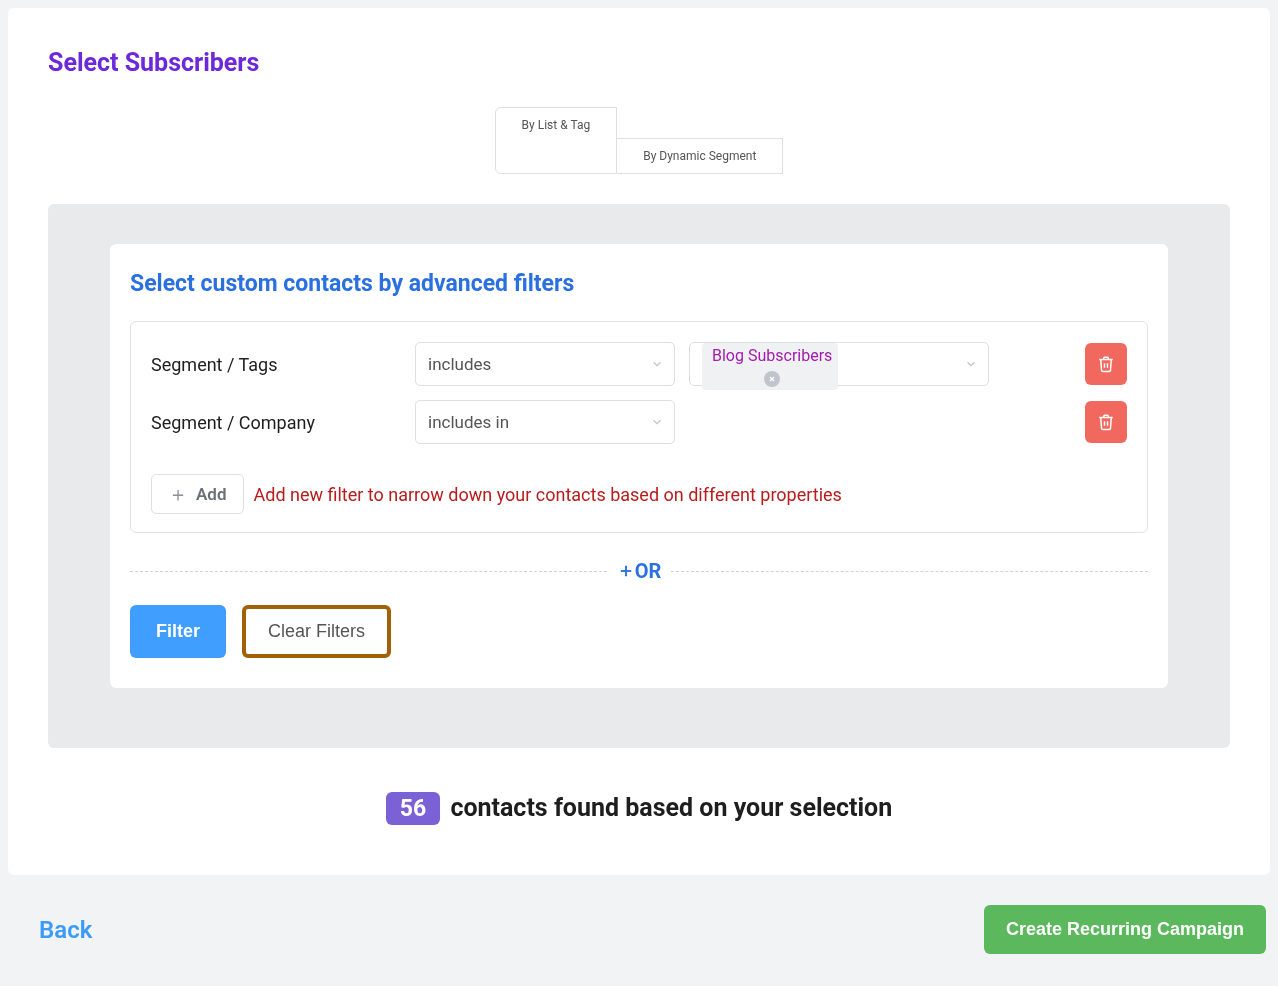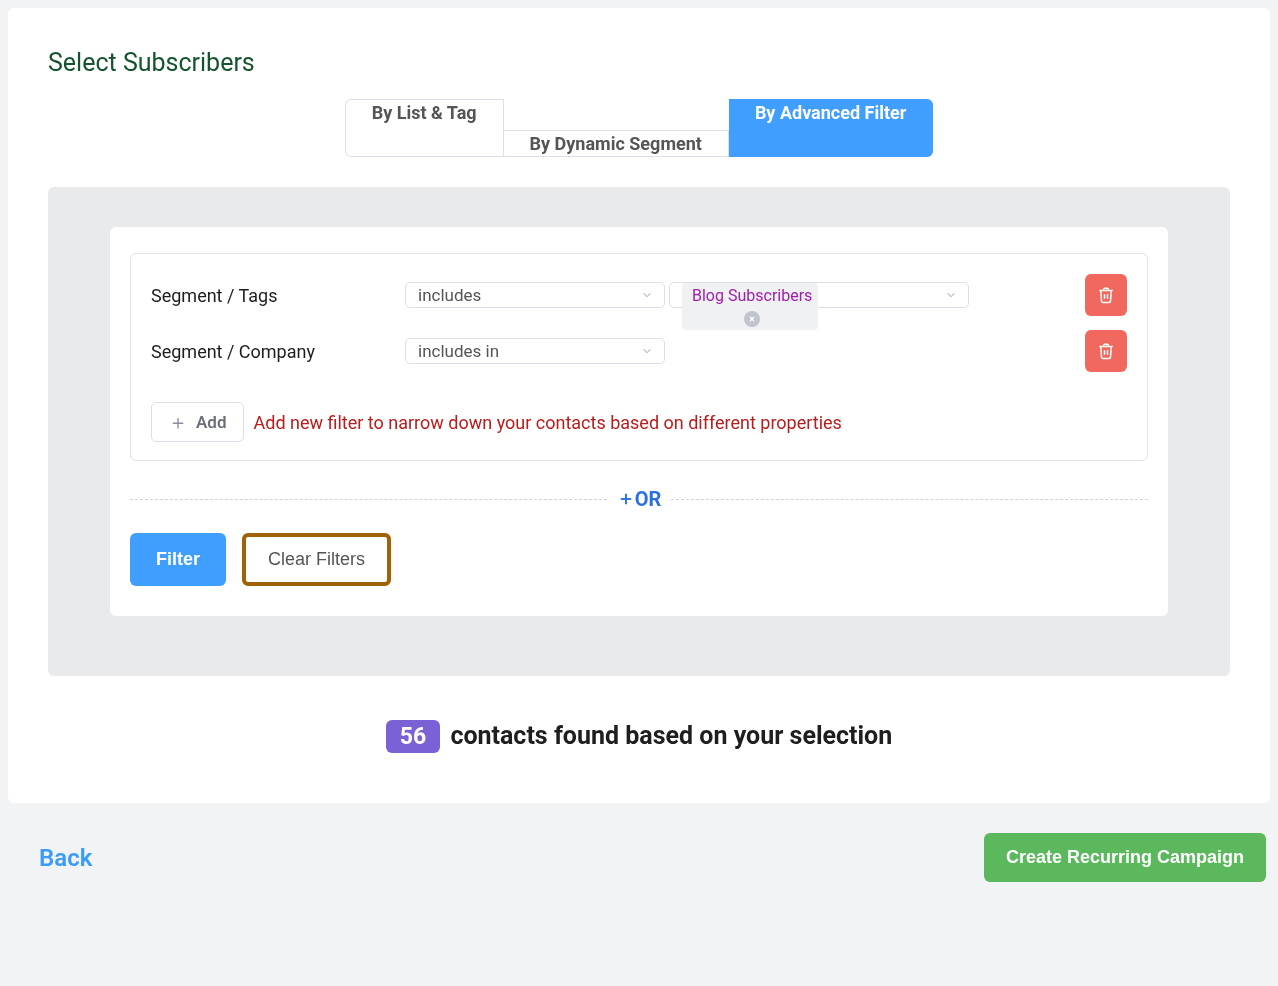--- a/index.html
+++ b/index.html
@@ -13,34 +13,34 @@
     }
     .card {
       background: #fff;
       border-radius: 6px;
       padding: 40px 40px 50px 40px;
       margin: 0 auto;
       width: 100%;
     }
     .page-title {
       font-size: 25px;
-      font-weight: 400;
-      color: #14532d;
-      margin-bottom: 22px;
+      font-weight: 700;
+      color: #6d28d9;
+      margin-bottom: 30px;
     }
     .tabs {
       display: flex;
       justify-content: center;
       margin-bottom: 30px;
     }
     .tab {
       border: 1px solid #dcdfe6;
-      padding: 2px 26px;
-      font-size: 18px;
-      font-weight: 700;
+      padding: 10px 26px;
+      font-size: 12px;
+      font-weight: 400;
       color: #555;
       background: #fff;
       cursor: pointer;
     }
     .tab:first-child { border-radius: 6px 0 0 6px; }
     .tab:nth-child(2) { border-left: none; margin-top: 31px; }
     .tab.active {
       background: #409eff;
       color: #fff;
       border-color: #409eff;
@@ -65,33 +65,33 @@
     }
     .filter-group {
       border: 1px solid #e0e2e6;
       border-radius: 6px;
       padding: 20px 20px 18px 20px;
       margin-bottom: 26px;
     }
     .filter-row {
       display: flex;
       align-items: center;
-      gap: 4px;
+      gap: 14px;
       margin-bottom: 14px;
     }
     .filter-row:last-of-type { margin-bottom: 0; }
     .filter-label {
       width: 250px;
       font-size: 18px;
       color: #1e1e1e;
     }
     .select-box {
       border: 1px solid #dcdfe6;
       border-radius: 5px;
-      height: 26px;
+      height: 44px;
       display: flex;
       align-items: center;
       padding: 0 12px;
       font-size: 17px;
       color: #555;
       position: relative;
       cursor: pointer;
     }
     .select-op { width: 260px; }
     .select-tags {
@@ -191,25 +191,25 @@
   </style>
 </head>
 <body>
 
 <div class="card">
   <h1 class="page-title">Select Subscribers</h1>
 
   <div class="tabs">
     <div class="tab">By List &amp; Tag</div>
     <div class="tab">By Dynamic Segment</div>
-    <div class="tab active">By Advanced Filter</div>
   </div>
 
   <div class="filter-area">
     <div class="filter-panel">
+      <div class="filter-title">Select custom contacts by advanced filters</div>
 
       <div class="filter-group">
 
         <div class="filter-row">
           <div class="filter-label">Segment / Tags</div>
           <div class="select-box select-op">
             <span>includes</span>
             <span class="chevron">
               <svg width="14" height="14" viewBox="0 0 24 24" fill="none" stroke="#c0c4cc" stroke-width="2">
                   <polyline points="6 9 12 15 18 9"></polyline>

